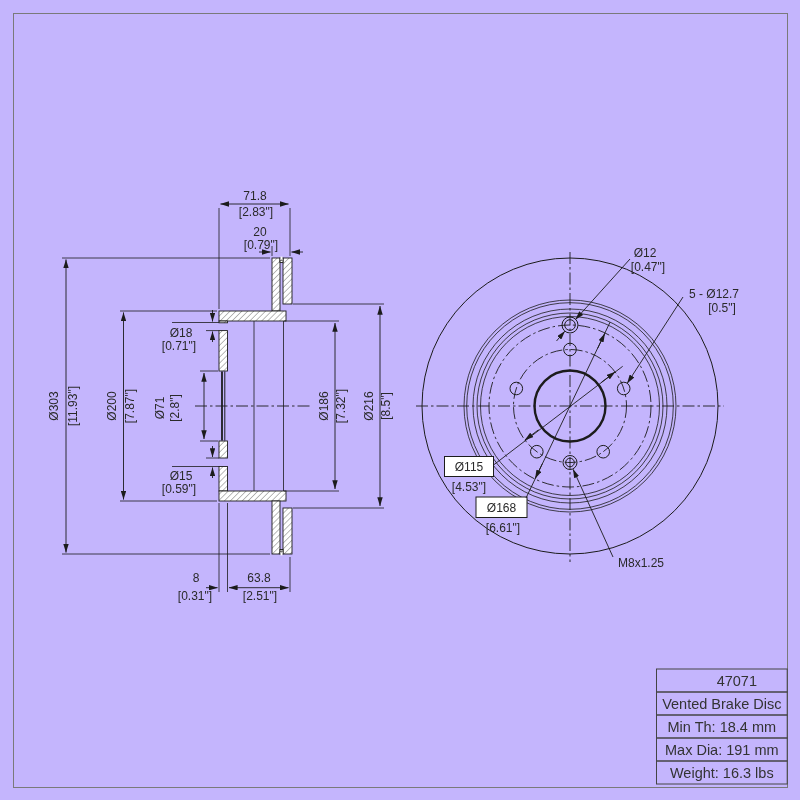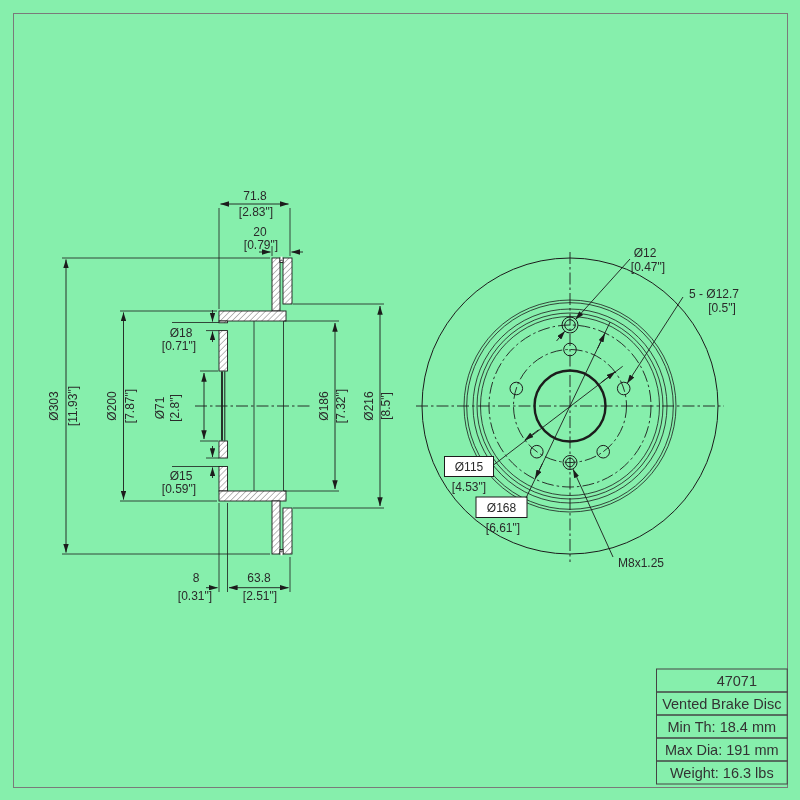--- a/index.html
+++ b/index.html
@@ -1,16 +1,16 @@
 <!DOCTYPE html>
 <html><head>
 <meta charset="utf-8">
 <style>
   html,body{margin:0;padding:0;background:#fff;}
-  .page{position:relative;width:800px;height:800px;background:#86efac;overflow:hidden;}
+  .page{position:relative;width:800px;height:800px;background:#c4b5fd;overflow:hidden;}
   svg{display:block;}
   text{font-family:"Liberation Sans", sans-serif;fill:#2a2a2a;}
   .dim{font-size:12px;}
   .tb{font-size:14.5px;fill:#333;}
   .thin{stroke:#1c1c1c;stroke-width:0.8;fill:none;}
   .med{stroke:#1c1c1c;stroke-width:1;fill:none;}
   .dimln{stroke:#1c1c1c;stroke-width:0.9;fill:none;}
   .cl{stroke:#1c1c1c;stroke-width:0.9;fill:none;stroke-dasharray:12 3 2.5 3;}
   .hatched{fill:url(#hatch);stroke:#1c1c1c;stroke-width:0.9;}
   .box{fill:#fff;stroke:#1c1c1c;stroke-width:1;}

